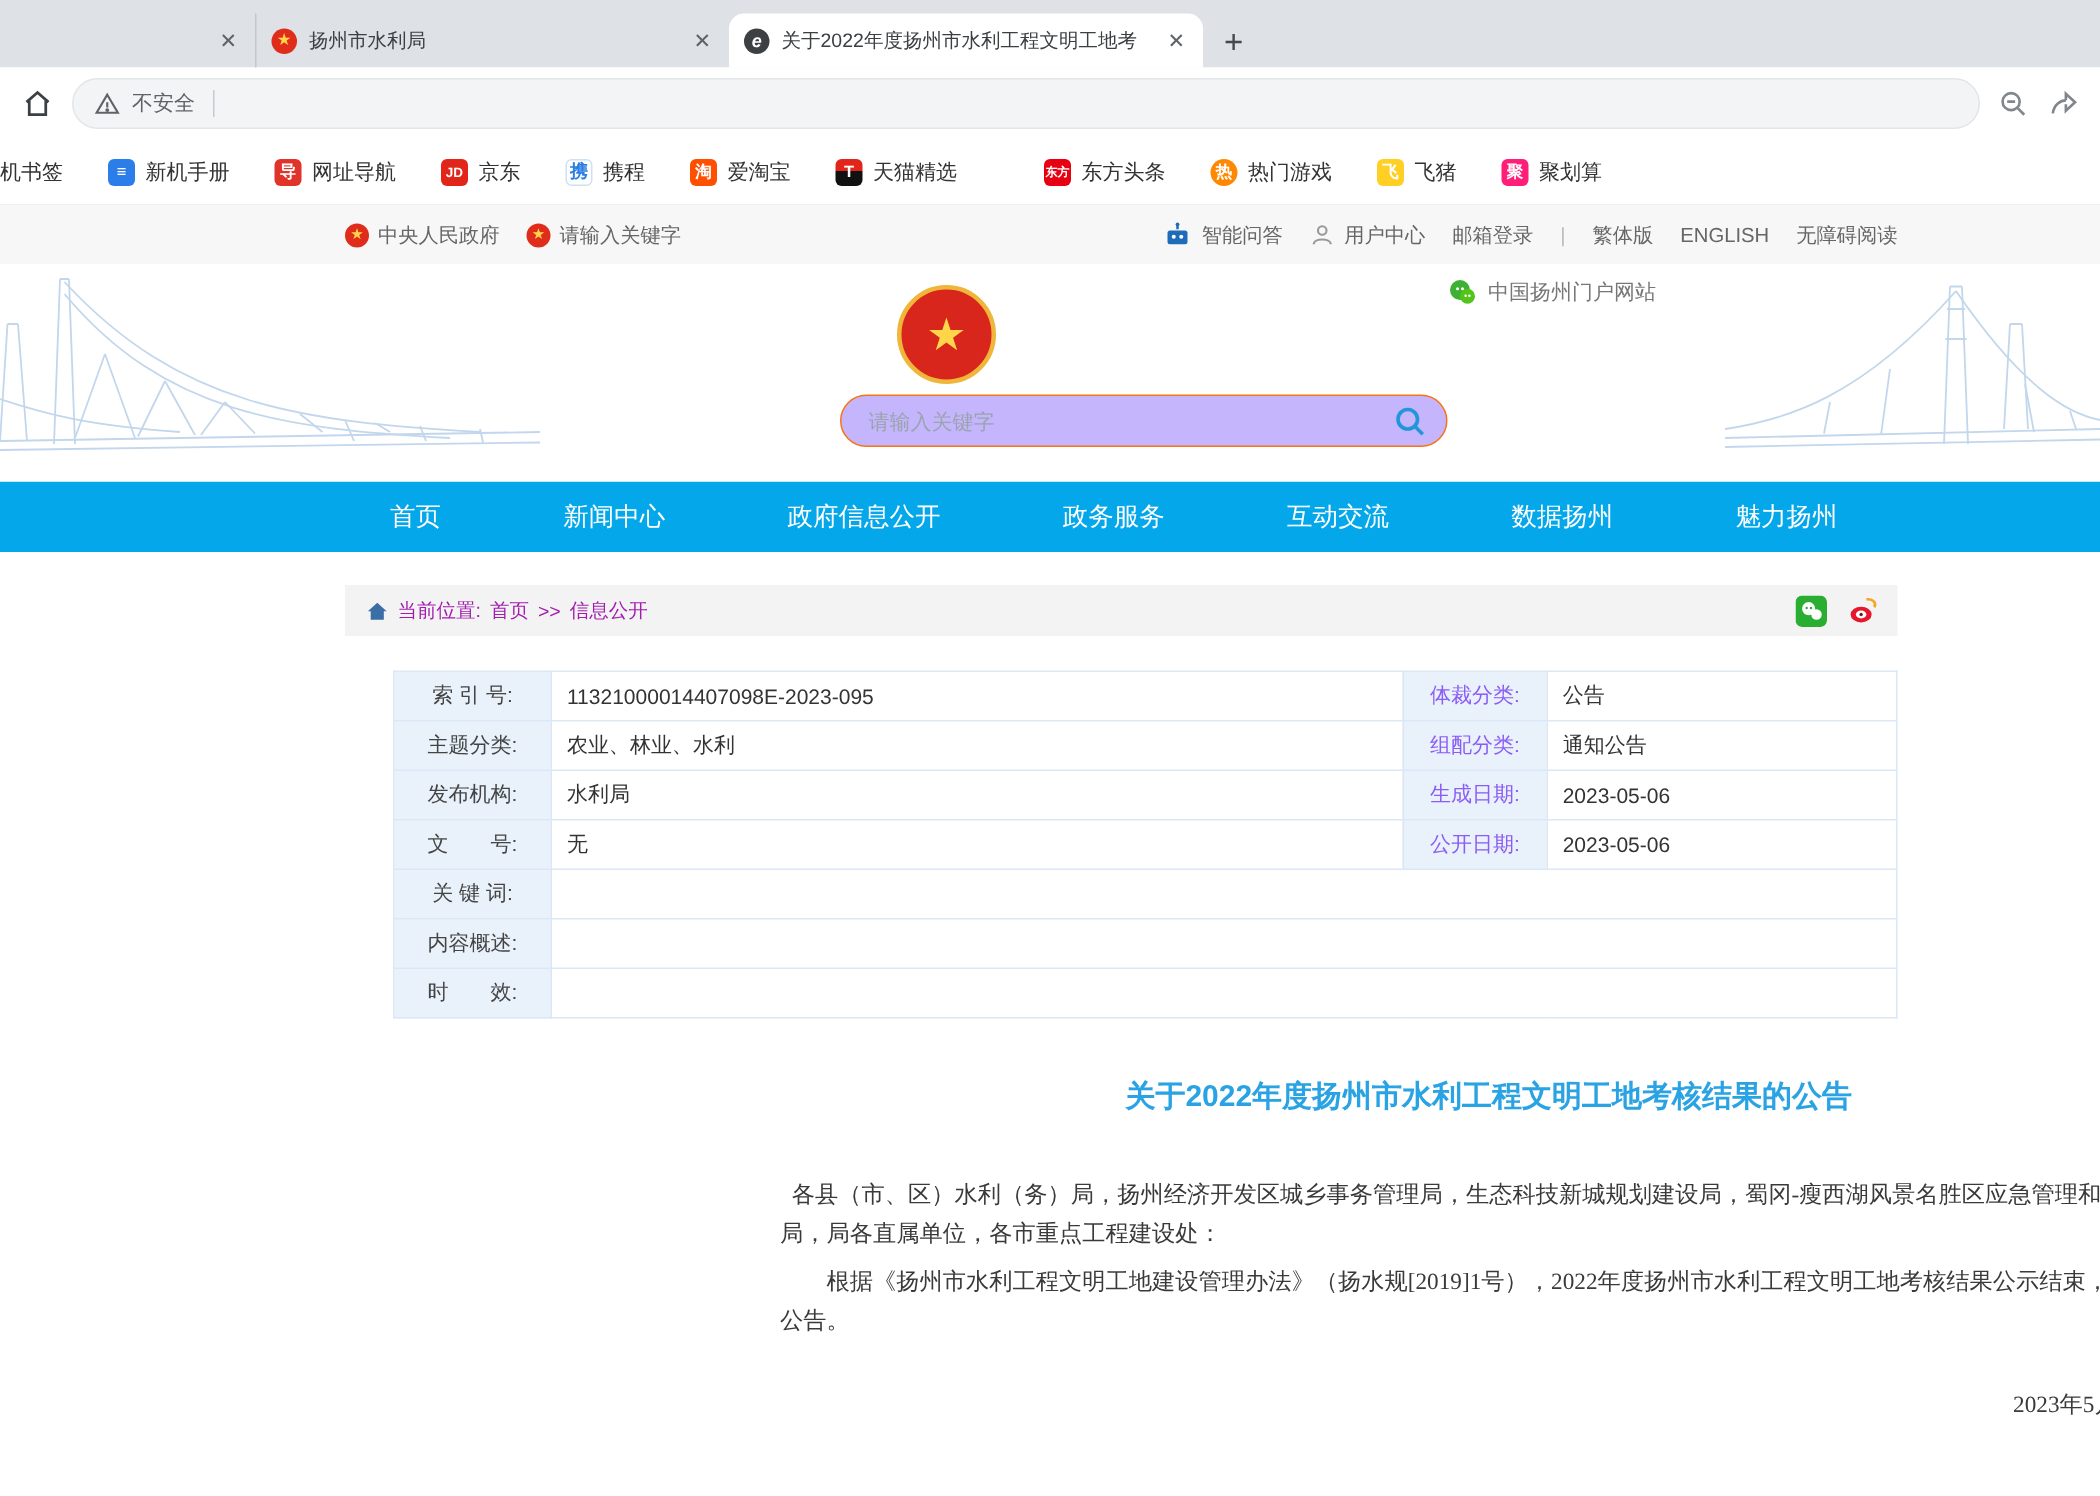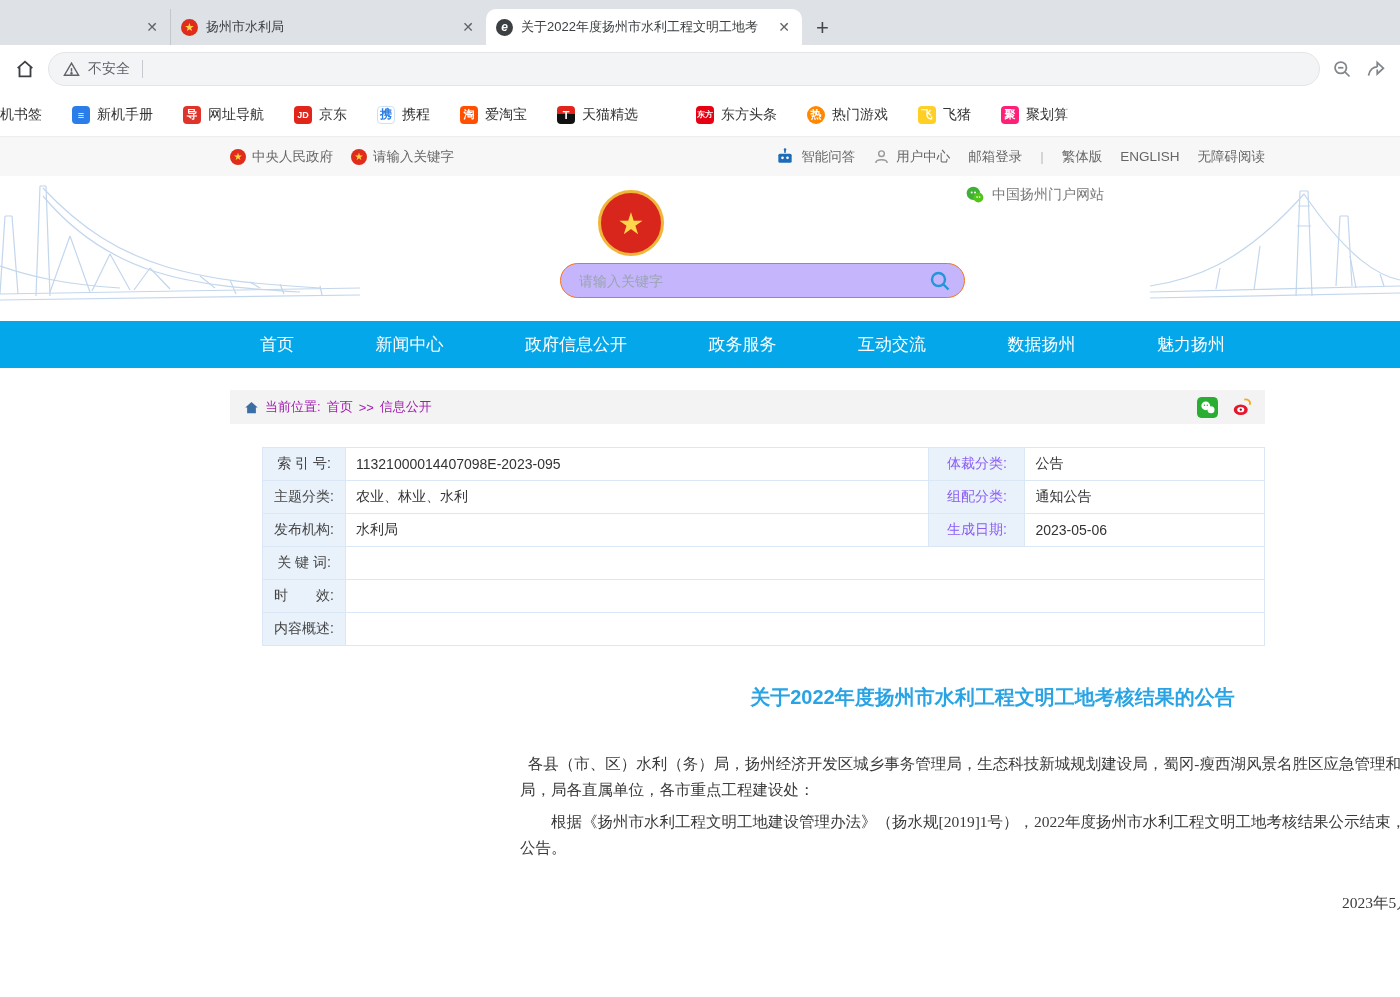--- a/index.html
+++ b/index.html
@@ -77,21 +77,21 @@
 
   
   .main { width:1035px; margin-left:230px; }
   .breadcrumb { margin-top:22px; height:34px; background:#f3f3f3; display:flex; align-items:center;
                 padding:0 12px 0 14px; font-size:13px; color:#a21caf; gap:6px; }
   .crumb-right { margin-left:auto; display:flex; gap:14px; align-items:center; }
   .sq-ico { width:21px; height:21px; border-radius:4px; }
 
   .info-table { margin:23px 0 0 32px; width:1003px; border-collapse:collapse; font-size:14px; color:#333; }
   .info-table td { border:1px solid #d9e7f6; height:33px; padding:0 10px; }
-  .info-table td.lbl { background:#e9f2fb; width:83px; text-align:center; white-space:pre; color:#444; }
+  .info-table td.lbl { background:#e9f2fb; width:105px; text-align:center; white-space:pre; color:#444; }
   .info-table td.lbl2 { background:#e9f2fb; width:96px; text-align:center; white-space:nowrap; color:#8b5cf6; }
   .info-table td.val { }
 
   .article { width:945px; margin:0 auto 0 290px; font-family:"Liberation Serif","DejaVu Serif",serif; color:#3a3a3a; }
   .art-title { margin-top:38px; text-align:center; color:#29a3e3; font-size:20px; font-weight:bold;
                font-family:"Liberation Sans","DejaVu Sans",sans-serif; }
   .art-p1 { margin-top:40px; font-size:15.5px; line-height:26px; text-indent:.5em; }
   .art-p2 { margin-top:6px; font-size:15.5px; line-height:26px; text-indent:2em; }
   .art-date { margin-top:32px; text-align:right; padding-right:30px; font-size:15.5px; }
 </style>
@@ -332,29 +332,35 @@
       <td class="lbl2">组配分类:</td>
       <td class="val">通知公告</td>
     </tr>
     <tr>
       <td class="lbl">发布机构:</td>
       <td class="val">水利局</td>
       <td class="lbl2">生成日期:</td>
       <td class="val">2023-05-06</td>
     </tr>
     <tr>
+      <td class="lbl">文　　号:</td>
+      <td class="val">无</td>
+      <td class="lbl2">公开日期:</td>
+      <td class="val">2023-05-06</td>
+    </tr>
+    <tr>
       <td class="lbl">关 键 词:</td>
       <td class="val" colspan="3"></td>
     </tr>
     <tr>
+      <td class="lbl">内容概述:</td>
+      <td class="val" colspan="3"></td>
+    </tr>
+    <tr>
       <td class="lbl">时　　效:</td>
-      <td class="val" colspan="3"></td>
-    </tr>
-    <tr>
-      <td class="lbl">内容概述:</td>
       <td class="val" colspan="3"></td>
     </tr>
   </tbody>
     </table>
 
   <div class="article">
     <div class="art-title">关于2022年度扬州市水利工程文明工地考核结果的公告</div>
     <p class="art-p1">各县（市、区）水利（务）局，扬州经济开发区城乡事务管理局，生态科技新城规划建设局，蜀冈-瘦西湖风景名胜区应急管理和生态环境局，局各直属单位，各市重点工程建设处：</p>
     <p class="art-p2">根据《扬州市水利工程文明工地建设管理办法》（扬水规[2019]1号），2022年度扬州市水利工程文明工地考核结果公示结束，现予以公告。</p>
     <div class="art-date">2023年5月6日</div>

